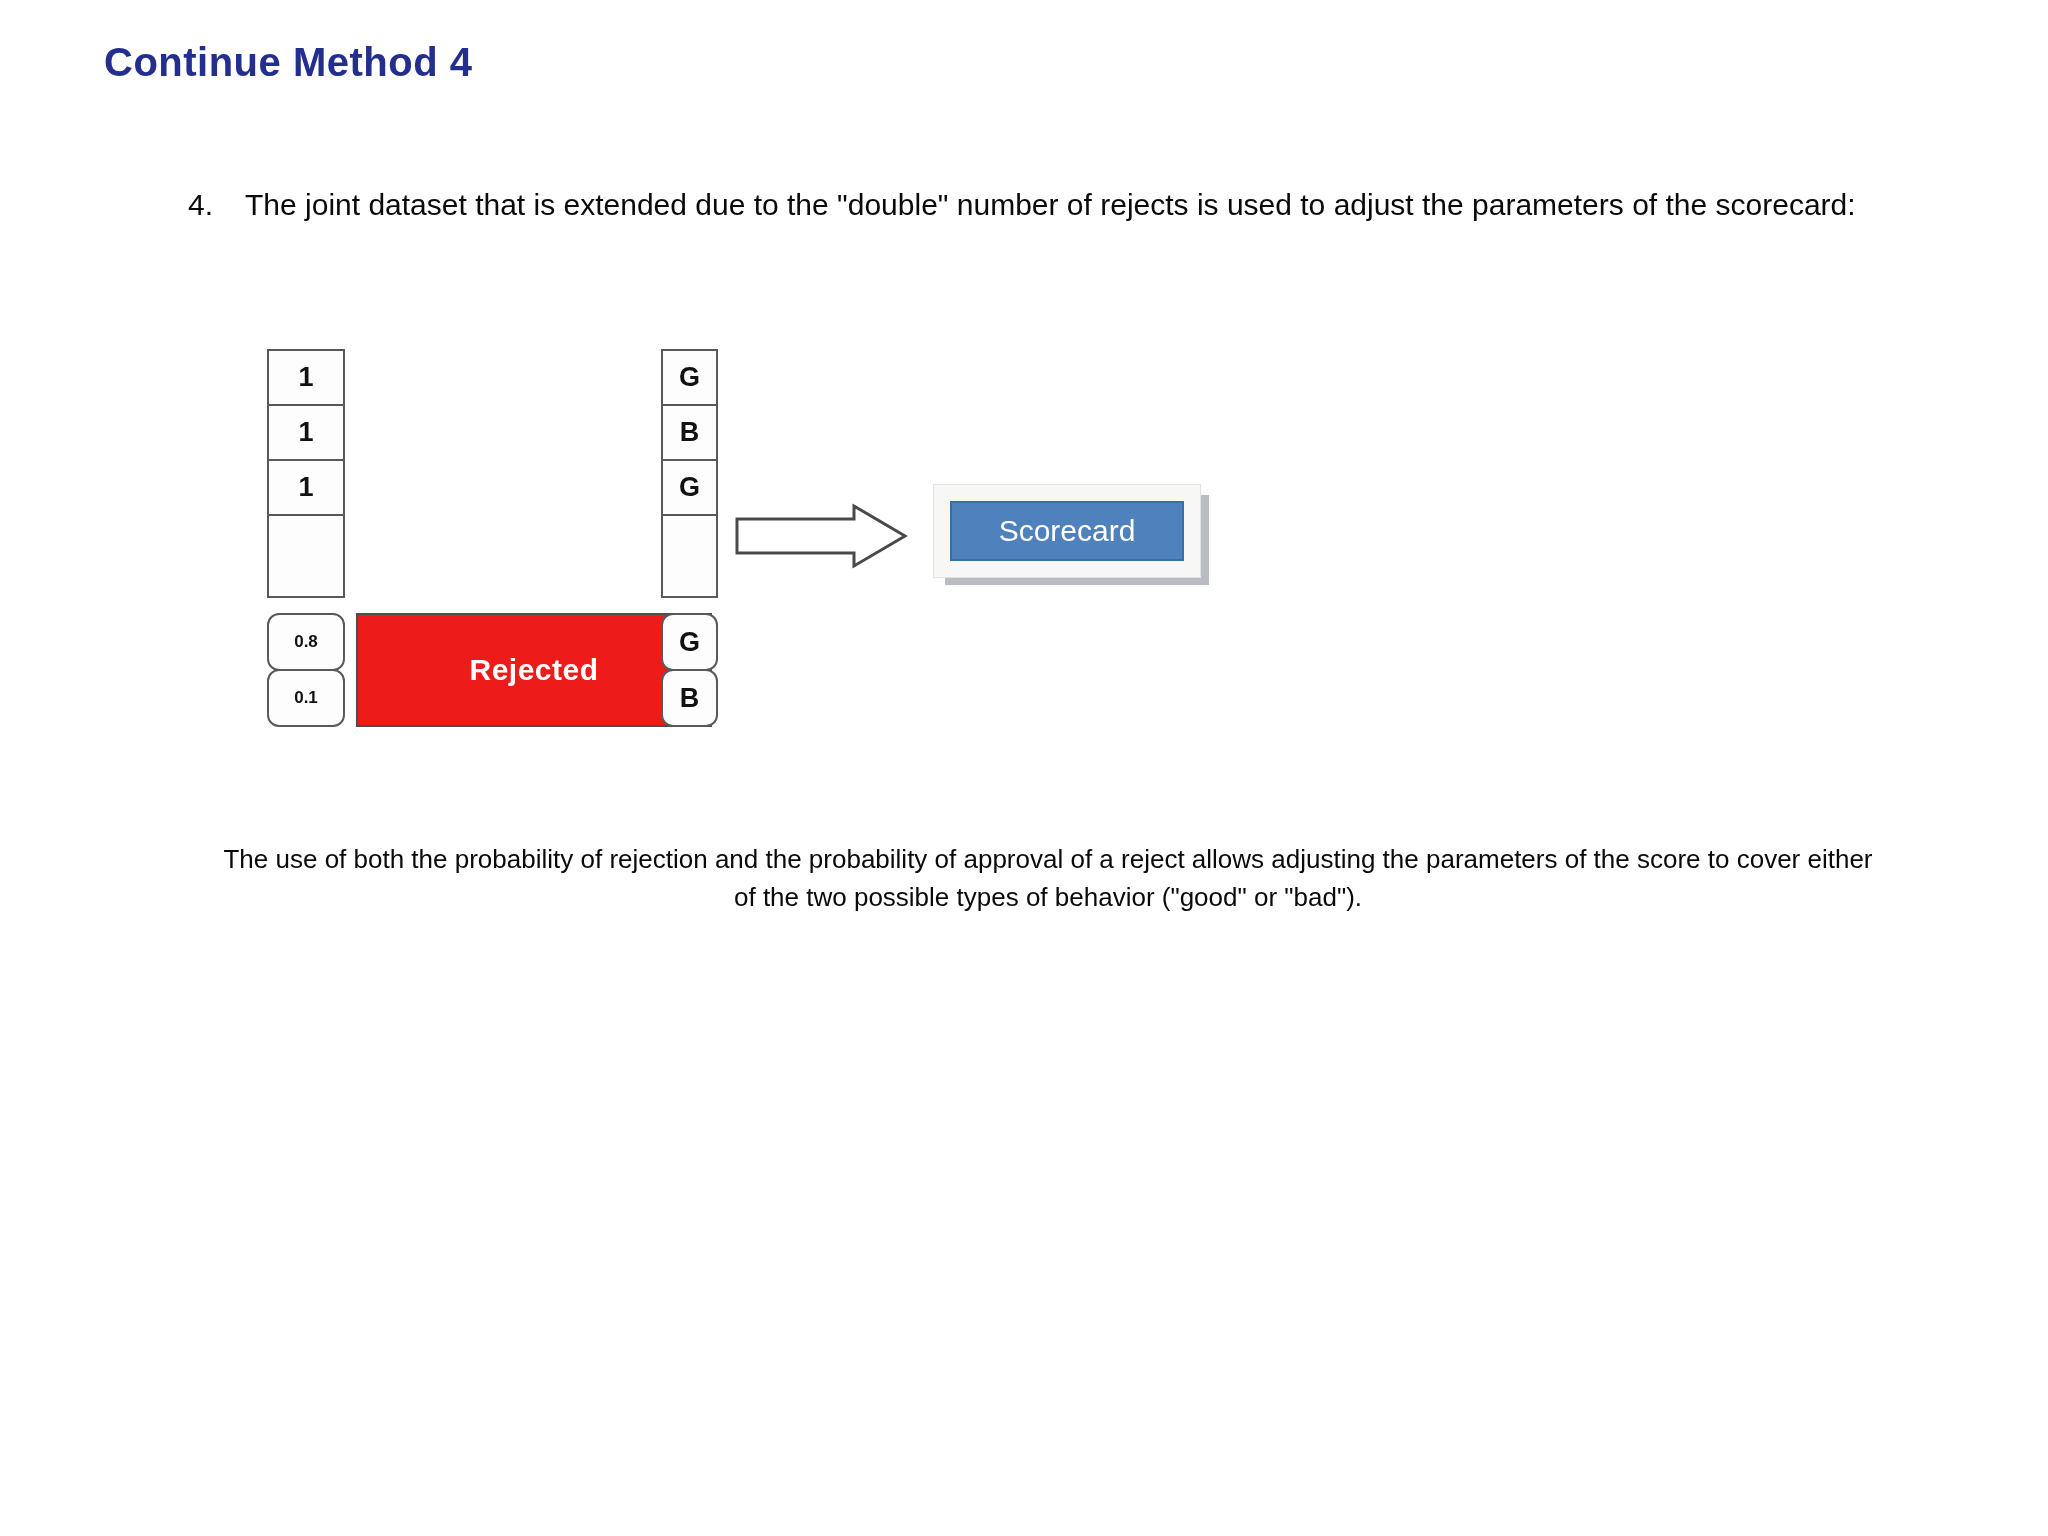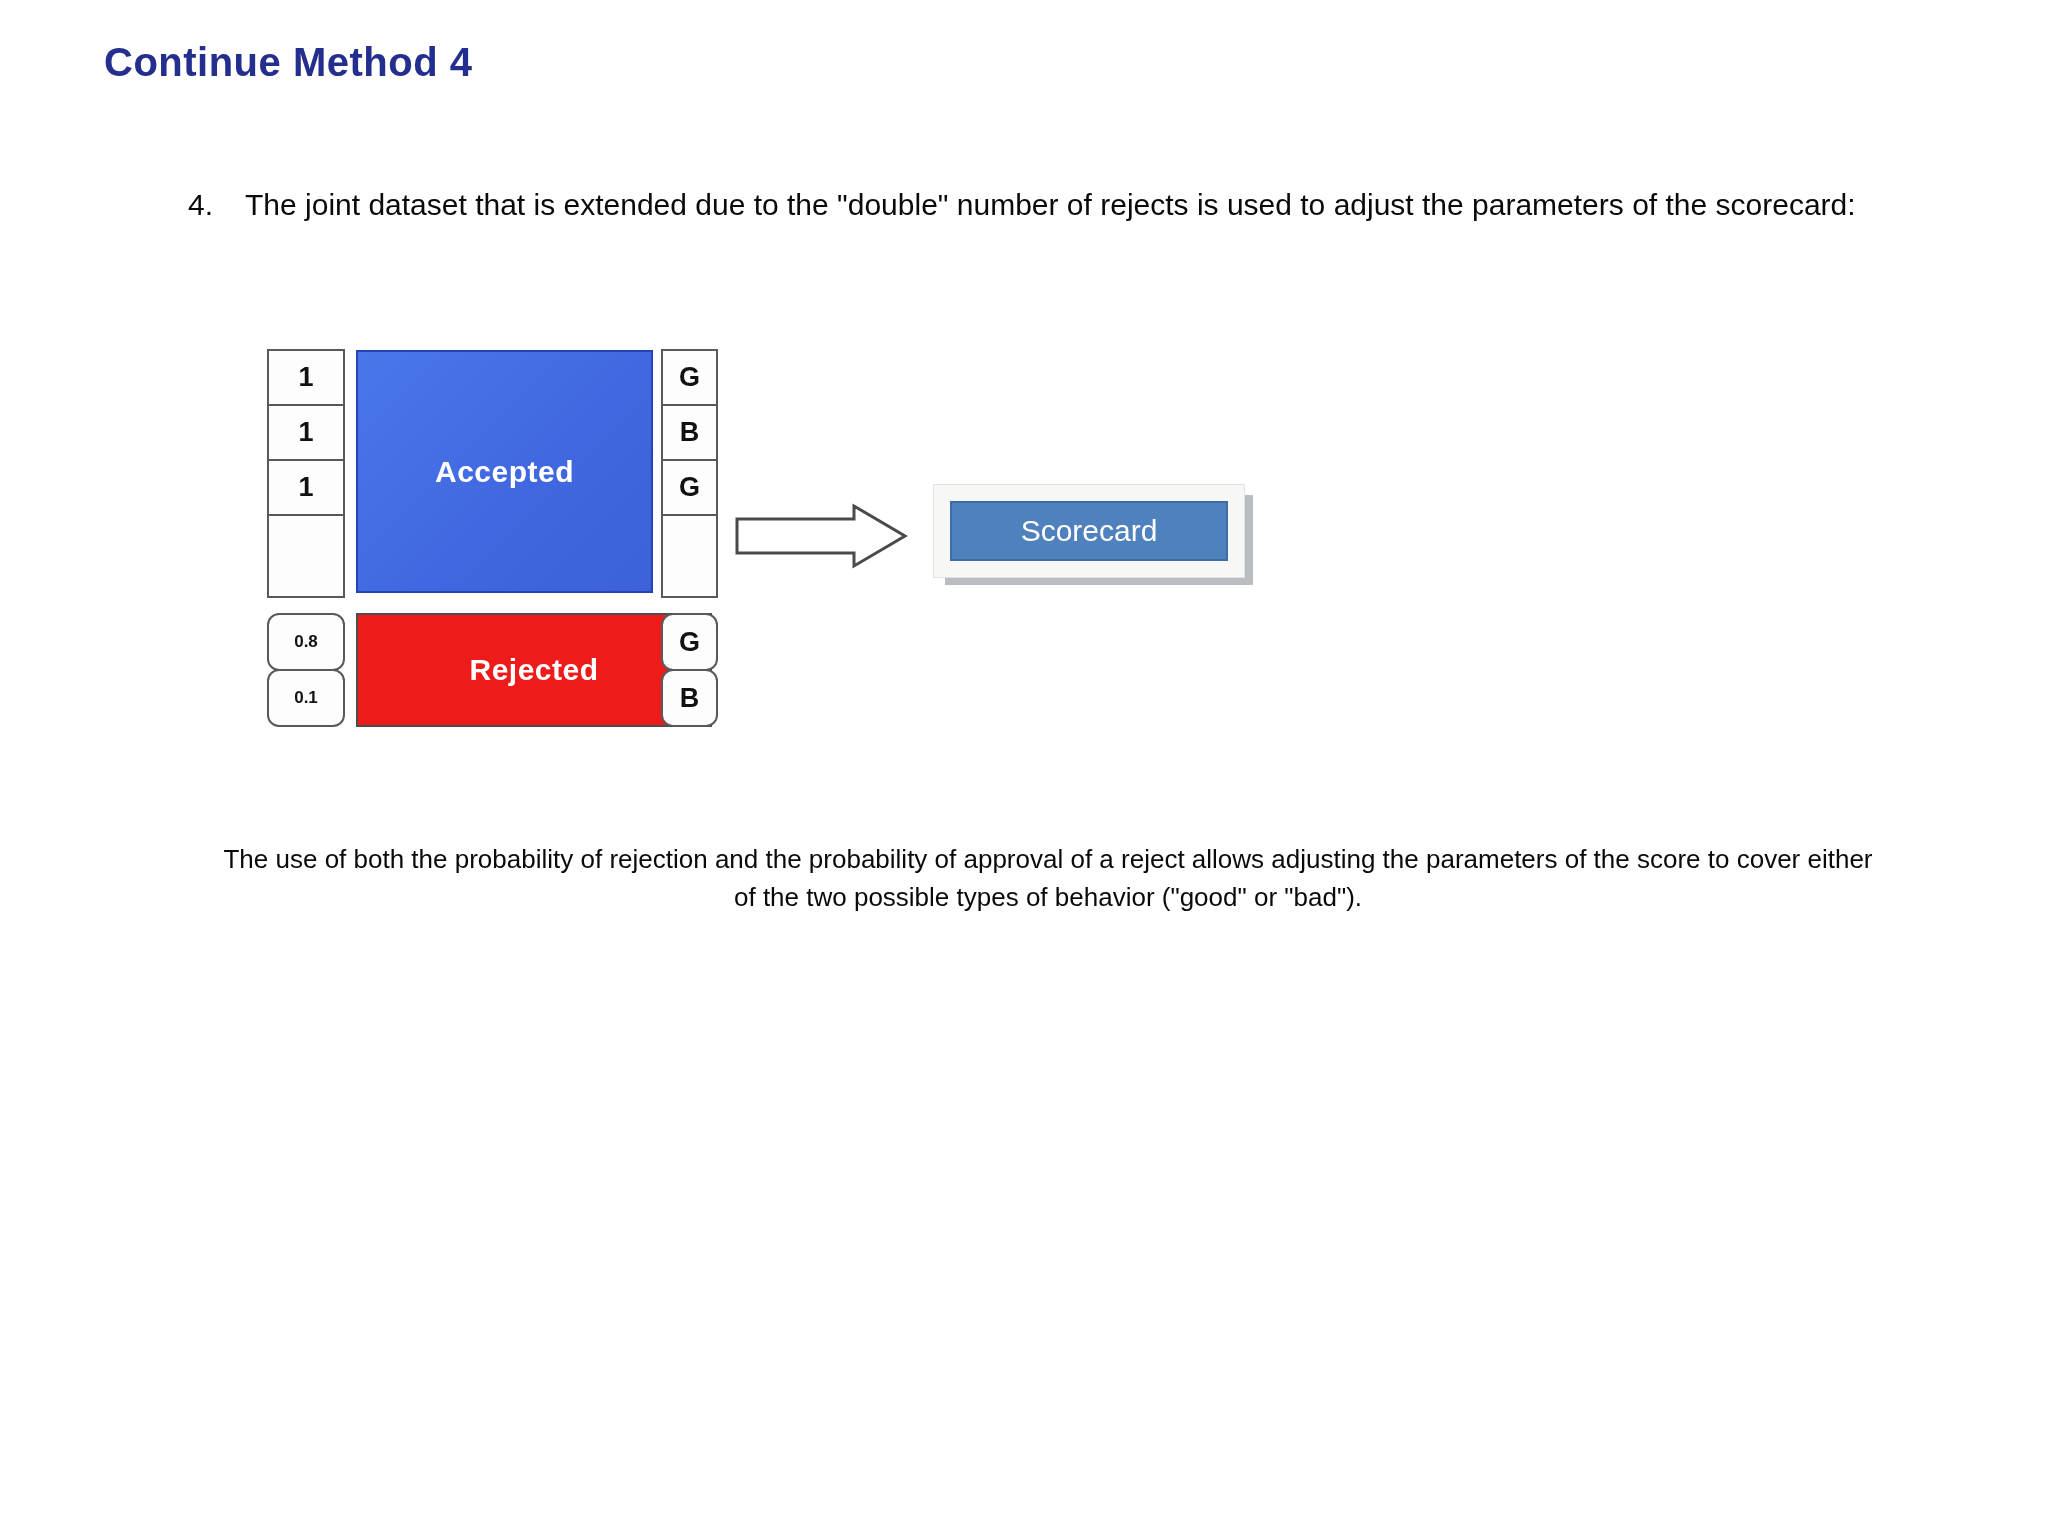--- a/index.html
+++ b/index.html
@@ -91,21 +91,21 @@
     border: 2px solid #4d4d4d;
   }
   .arrow-wrap {
     position: absolute;
     left: 735px; top: 503px;
     width: 174px; height: 68px;
   }
   .scorecard-outer {
     position: absolute;
     left: 933px; top: 484px;
-    width: 312px; height: 94px;
+    width: 268px; height: 94px;
     box-sizing: border-box;
     background: #f7f8f6;
     border: 1px solid #e0e2e4;
     padding: 16px;
     box-shadow: 10px 9px 0 -2px #b9bdc1;
   }
   .scorecard-inner {
     width: 100%; height: 100%;
     box-sizing: border-box;
     background: #4f81bd;
@@ -139,21 +139,20 @@
     <span class="list-text">The joint dataset that is extended due to the "double" number of rejects is used to adjust the parameters of the scorecard:</span>
   </div>
 
   <div class="col col-acc-left">
     <div class="cell">1</div>
     <div class="cell">1</div>
     <div class="cell">1</div>
     <div class="cell"></div>
   </div>
 
-  <div class="bigbox accepted-box">Accepted</div>
 
   <div class="col col-acc-right">
     <div class="cell">G</div>
     <div class="cell">B</div>
     <div class="cell">G</div>
     <div class="cell"></div>
   </div>
 
   <div class="col col-rej-left">
     <div class="cell">0.8</div>

